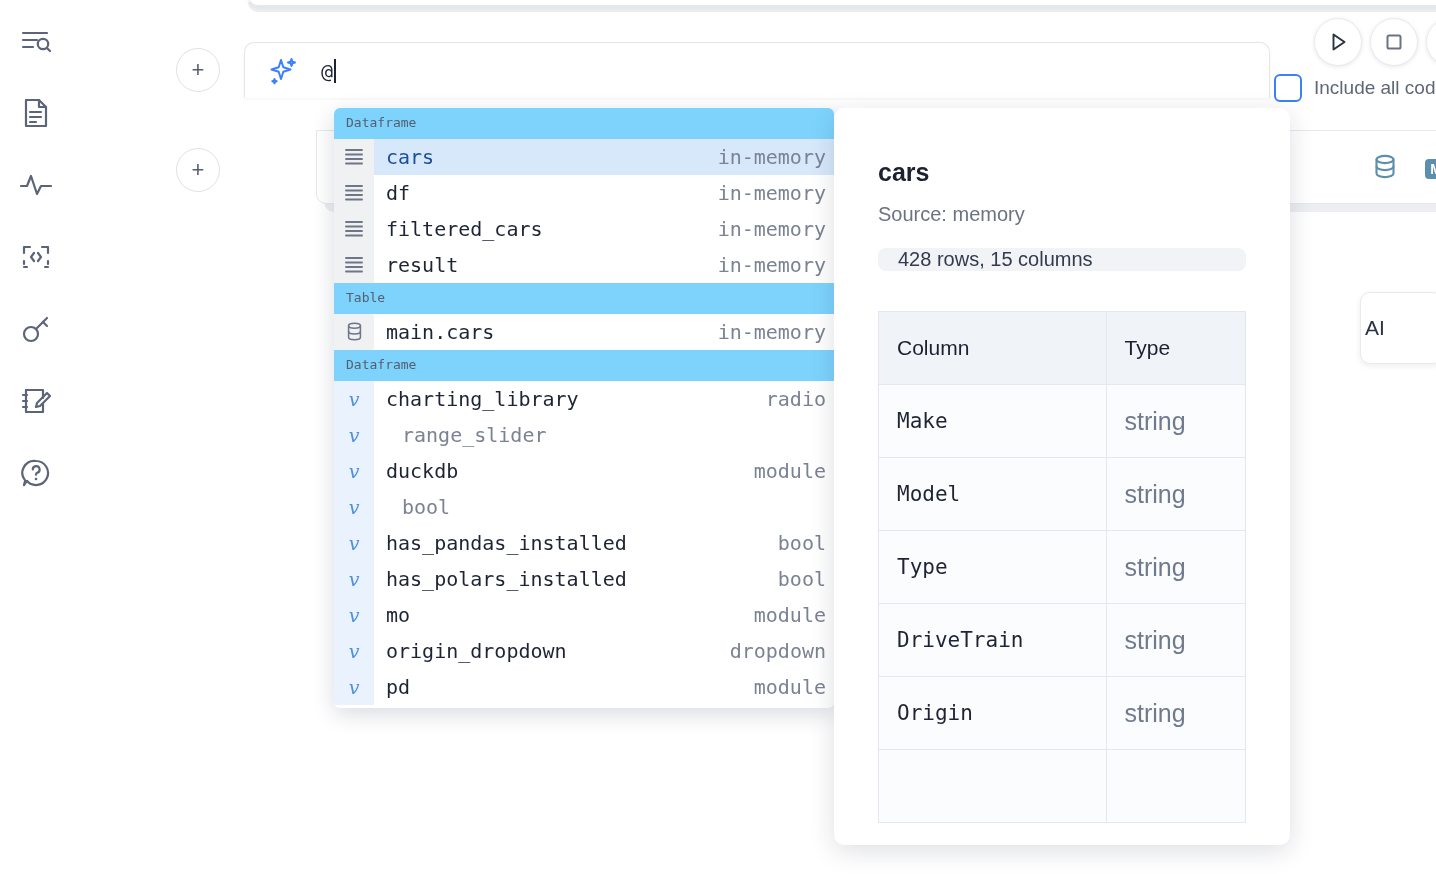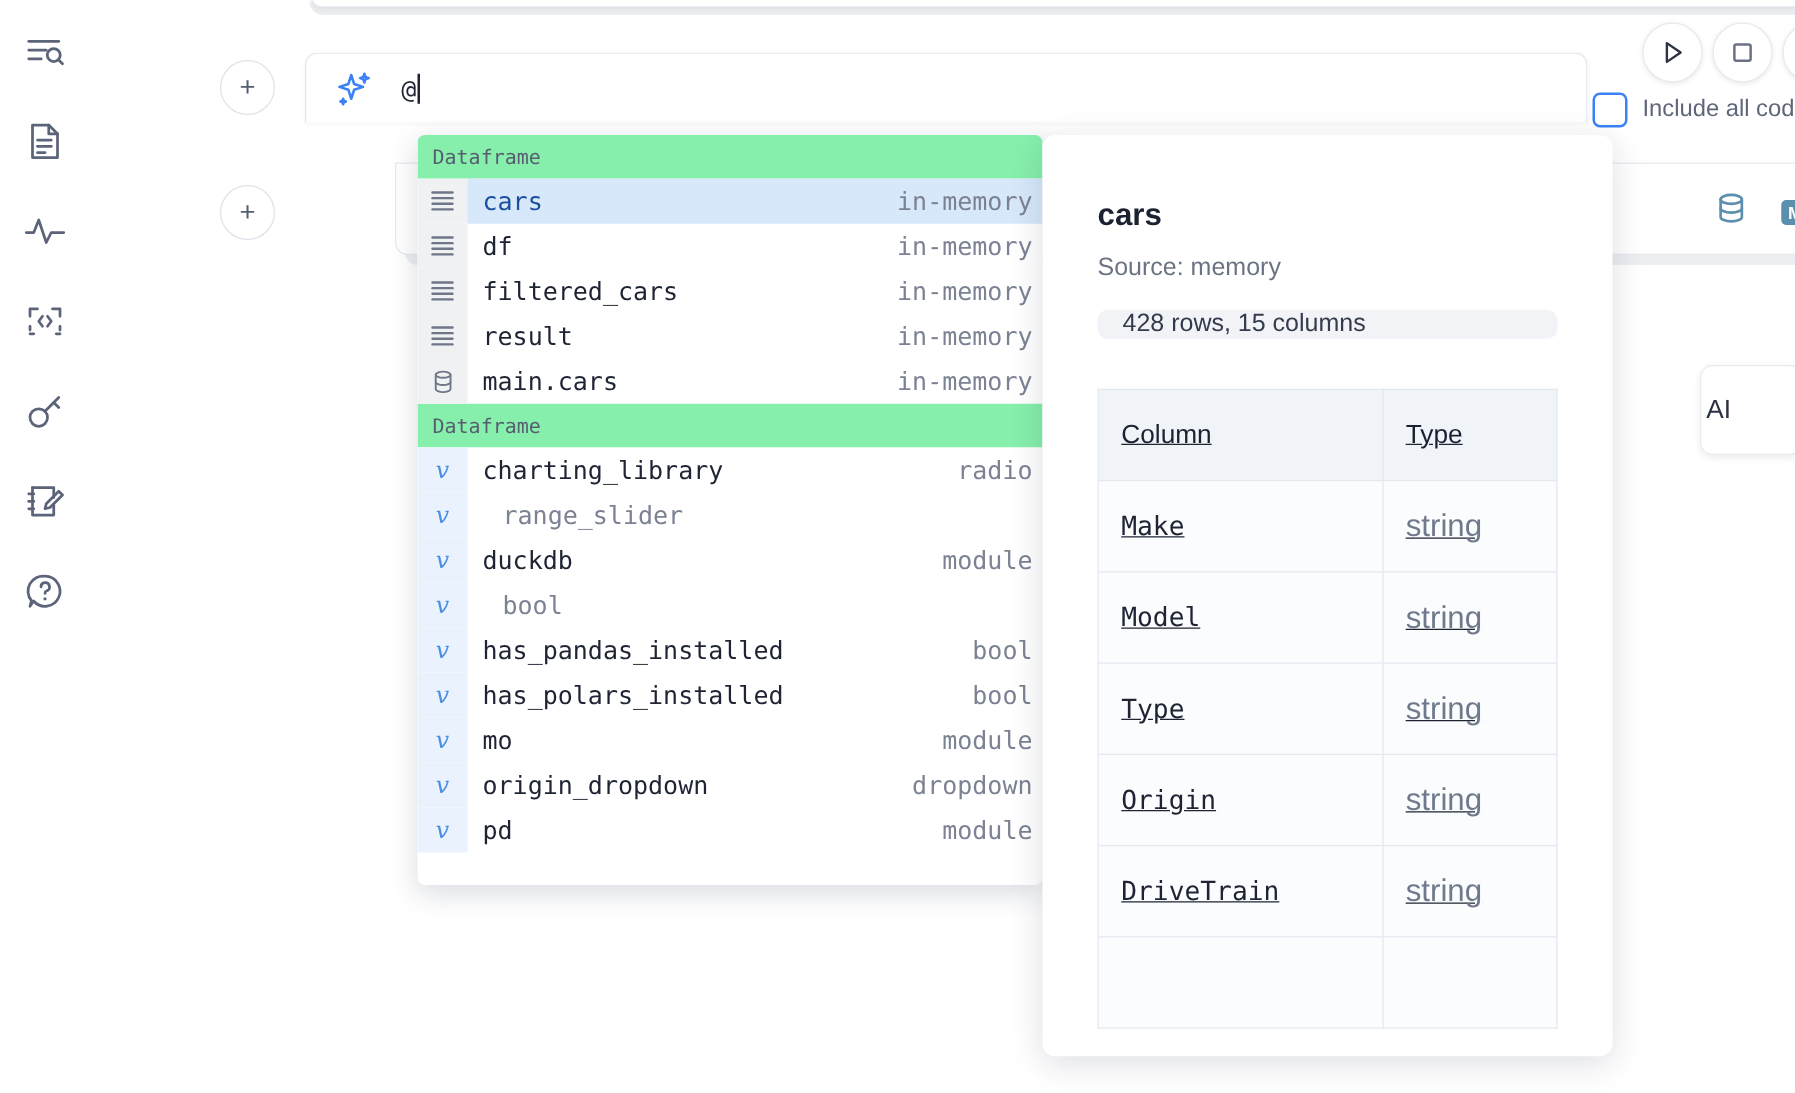--- a/index.html
+++ b/index.html
@@ -255,23 +255,23 @@
     width: 500px;
     height: 600px;
     background: #ffffff;
     border-radius: 6px;
     box-shadow: 0 6px 22px rgba(20,30,60,0.16);
     overflow: hidden;
     z-index: 20;
   }
   .ac-group-header {
     font-family: "DejaVu Sans Mono", monospace;
-    font-size: 16px;
+    font-size: 13px;
     color: #565e70;
-    background: #86efac;
+    background: #7dd3fc;
     padding: 6px 0 6px 12px;
     line-height: 1.45;
   }
   .ac-row {
     display: flex;
     align-items: center;
     height: 36px;
     font-family: "DejaVu Sans Mono", monospace;
     font-size: 20px;
     cursor: pointer;
@@ -343,21 +343,20 @@
     padding: 0 20px;
     font-size: 20px;
     color: #333b4c;
     box-sizing: border-box;
   }
   #doc-table {
     margin: 40px 48px 0 44px;
     border-collapse: collapse;
     width: calc(100% - 88px);
     table-layout: fixed;
-    text-decoration: underline;
   }
   #doc-table th, #doc-table td {
     border: 1px solid #e3e7ef;
     text-align: left;
     padding: 0 0 0 18px;
     height: 73px;
     box-sizing: border-box;
   }
   #doc-table thead th { background: #f0f3f8; }
   #doc-table thead th .th-txt {
@@ -558,20 +557,21 @@
           <line x1="3" y1="8.5" x2="19" y2="8.5"></line>
           <line x1="3" y1="13" x2="19" y2="13"></line>
           <line x1="3" y1="17.5" x2="19" y2="17.5"></line>
         </svg>
       </div>
       <div class="ac-body">
         <span class="ac-label">result</span>
         <span class="ac-type">in-memory</span>
       </div>
     </div>
+    <div class="ac-group-header">Table</div>
     <div class="ac-row">
       <div class="ac-gutter">
         <svg width="21" height="21" viewBox="0 0 22 22" fill="none" stroke="currentColor" stroke-width="1.6" stroke-linecap="round">
           <ellipse cx="11" cy="5" rx="6.2" ry="2.6"></ellipse>
           <path d="M4.8 5v6c0 1.4 2.8 2.6 6.2 2.6s6.2-1.2 6.2-2.6V5"></path>
           <path d="M4.8 11v6c0 1.4 2.8 2.6 6.2 2.6s6.2-1.2 6.2-2.6v-6"></path>
         </svg>
       </div>
       <div class="ac-body">
         <span class="ac-label">main.cars</span>
@@ -664,25 +664,25 @@
         </tr>
         <tr>
           <td><span class="td-col">Model</span></td>
           <td><span class="td-type">string</span></td>
         </tr>
         <tr>
           <td><span class="td-col">Type</span></td>
           <td><span class="td-type">string</span></td>
         </tr>
         <tr>
-          <td><span class="td-col">Origin</span></td>
+          <td><span class="td-col">DriveTrain</span></td>
           <td><span class="td-type">string</span></td>
         </tr>
         <tr>
-          <td><span class="td-col">DriveTrain</span></td>
+          <td><span class="td-col">Origin</span></td>
           <td><span class="td-type">string</span></td>
         </tr>
         <tr>
           <td><span class="td-col"></span></td>
           <td><span class="td-type"></span></td>
         </tr>
       </tbody>
   </table>
 </div>
 

